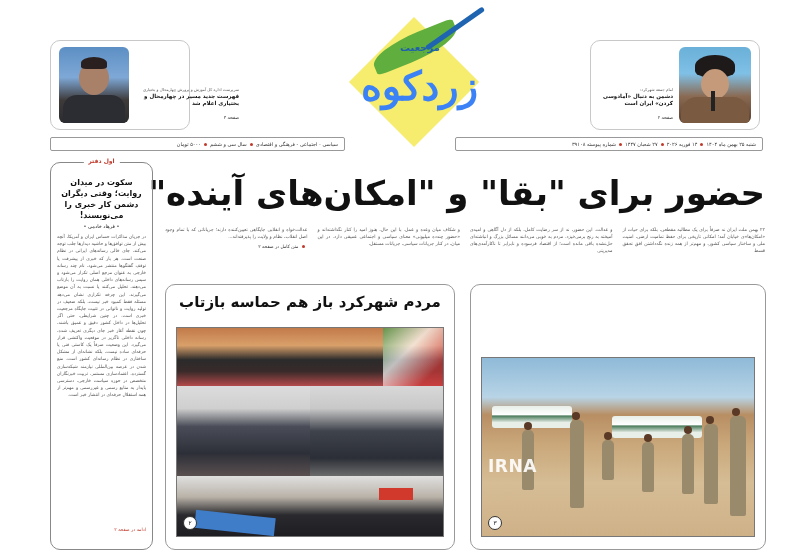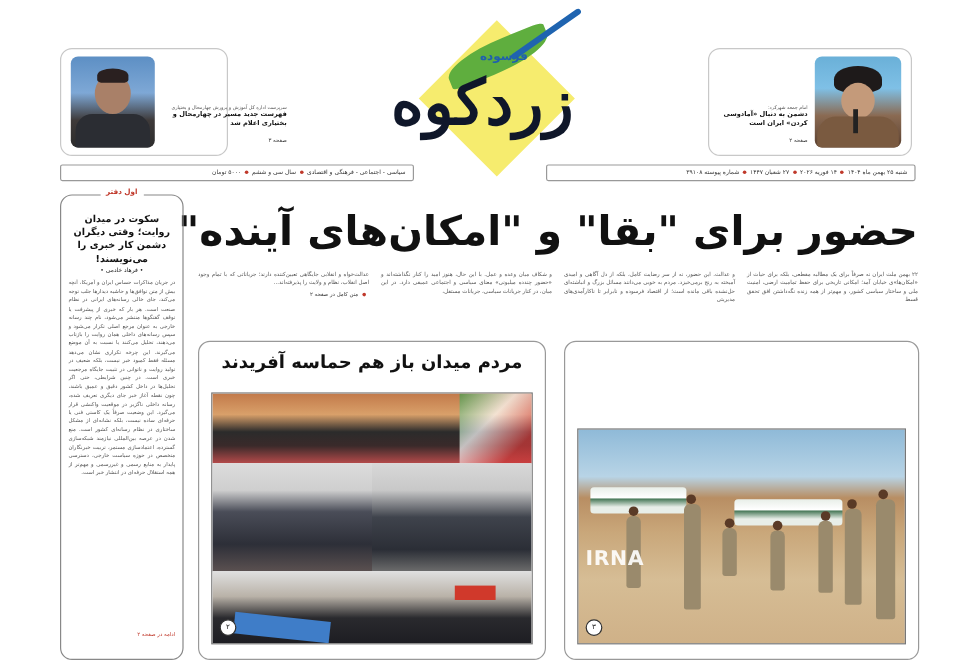--- a/index.html
+++ b/index.html
@@ -19,21 +19,21 @@
   #teaser-right { left: 590px; width: 170px; }
   #teaser-right .photo { right: 8px; width: 72px; background: linear-gradient(180deg,#6ab0d8 0%,#7fc0e6 35%,#8a6a52 65%,#5a4030 100%); }
   #teaser-right .txt { right: 86px; width: 80px; }
 
   .face { position:absolute; border-radius:50%; }
 
   .logo { position: absolute; left: 330px; top: 6px; width: 160px; height: 150px; }
   .logo .diamond { position:absolute; left: 38px; top: 30px; width: 92px; height: 92px; background:#f6ec6e; transform: rotate(45deg); }
   .logo .leaf { position:absolute; left: 40px; top: 28px; width: 90px; height: 26px; background:#5fae3e; border-radius: 60% 10% 60% 10%; transform: rotate(-22deg); }
   .logo .stroke { position:absolute; left: 90px; top: 20px; width: 70px; height: 5px; background:#1f64b0; border-radius: 3px; transform: rotate(-35deg); }
-  .logo .word { position:absolute; left: 28px; top: 60px; width: 120px; text-align:center; font-family: "DejaVu Serif", serif; font-size: 52px; font-weight: bold; color:#0f172a; line-height: 40px; }
+  .logo .word { position:absolute; left: 28px; top: 60px; width: 120px; text-align:right; font-family: "DejaVu Serif", serif; font-size: 40px; font-weight: bold; color:#3b82f6; line-height: 40px; }
   .logo .small { position:absolute; left: 70px; top: 36px; font-size: 10px; color:#1f5fae; font-weight:bold; }
 
   .bar { position: absolute; top: 137px; height: 14px; border: 1px solid #999; border-radius: 2px; background:#fff; font-size: 5px; line-height: 12px; color:#333; padding: 0 6px; white-space: nowrap; }
   #bar-left { left: 50px; width: 295px; }
   #bar-right { left: 455px; width: 308px; }
   .dot { display:inline-block; width:3px; height:3px; background:#c0392b; border-radius:50%; margin: 0 3px; vertical-align: middle; }
 
   .headline { position: absolute; left: 165px; top: 170px; width: 600px; text-align: center; font-family: "DejaVu Sans", sans-serif; font-weight: bold; font-size: 34px; line-height: 46px; color:#111; white-space: nowrap; }
 
   .lead-cols { position:absolute; top: 226px; left: 165px; width: 600px; height: 50px; display:flex; flex-direction: row; gap: 10px; }
@@ -69,21 +69,21 @@
   .man::before { content:""; position:absolute; top:-8px; left:2px; width:8px; height:8px; border-radius:50%; background:#5a3a26; }
   .irna { position:absolute; left: 6px; top: 98px; font-size: 17px; font-weight: bold; color: rgba(255,255,255,0.9); letter-spacing: 0.5px; direction: ltr; }
 </style>
 </head>
 <body>
 
 <div class="logo">
   <div class="diamond"></div>
   <div class="leaf"></div>
   <div class="stroke"></div>
-  <span class="small">فرسوده</span>
+  <span class="small">مرجعیت</span>
   <span class="word">زردکوه</span>
 </div>
 
 <div class="teaser" id="teaser-left">
   <div class="photo">
     <div class="face" style="left:20px;top:14px;width:30px;height:34px;background:#a98068;"></div>
     <div class="face" style="left:22px;top:10px;width:26px;height:12px;background:#2a2020;border-radius:50% 50% 20% 20%;"></div>
     <div style="position:absolute;left:4px;top:48px;width:62px;height:30px;background:#2b2d33;border-radius:14px 14px 0 0;"></div>
   </div>
   <div class="txt">
@@ -128,21 +128,21 @@
 
 <div class="sidebar">
   <div class="label">اول دفتر</div>
   <div class="title">سکوت در میدان روایت؛ وقتی دیگران دشمن کار خبری را می‌نویسند!</div>
   <div class="byline">• فرهاد خادمی •</div>
   <div class="body">در جریان مذاکرات حساس ایران و آمریکا، آنچه بیش از متن توافق‌ها و حاشیه دیدارها جلب توجه می‌کند، جای خالی رسانه‌های ایرانی در نظام صنعت است. هر بار که خبری از پیشرفت یا توقف گفتگوها منتشر می‌شود، نام چند رسانه خارجی به عنوان مرجع اصلی تکرار می‌شود و سپس رسانه‌های داخلی همان روایت را بازتاب می‌دهند، تحلیل می‌کنند یا نسبت به آن موضع می‌گیرند. این چرخه تکراری نشان می‌دهد مسئله فقط کمبود خبر نیست، بلکه ضعیف در تولید روایت و ناتوانی در تثبیت جایگاه مرجعیت خبری است. در چنین شرایطی، حتی اگر تحلیل‌ها در داخل کشور دقیق و عمیق باشند، چون نقطه آغاز خبر جای دیگری تعریف شده، رسانه داخلی ناگزیر در موقعیت واکنشی قرار می‌گیرد. این وضعیت صرفاً یک کاستی فنی یا حرفه‌ای ساده نیست، بلکه نشانه‌ای از مشکل ساختاری در نظام رسانه‌ای کشور است. منع شدن در عرصه بین‌المللی نیازمند شبکه‌سازی گسترده، اعتمادسازی مستمر، تربیت خبرنگاران متخصص در حوزه سیاست خارجی، دسترسی پایدار به منابع رسمی و غیررسمی و مهم‌تر از همه استقلال حرفه‌ای در انتشار خبر است.</div>
   <div class="more">ادامه در صفحه ۲</div>
 </div>
 
 <div class="box" id="box-mid">
-  <div class="btitle">مردم میدان باز هم حماسه آفریدند</div>
+  <div class="btitle">مردم شهرکرد باز هم حماسه بازتاب</div>
   <div class="photo" id="mid-photo">
     <div class="strip1">
         <div class="flags"></div>
       </div>
     <div class="strip2a"></div>
     <div class="strip2b"></div>
     <div class="strip3">
       <div class="banner"></div>
       <div class="shop"></div>
     </div>

